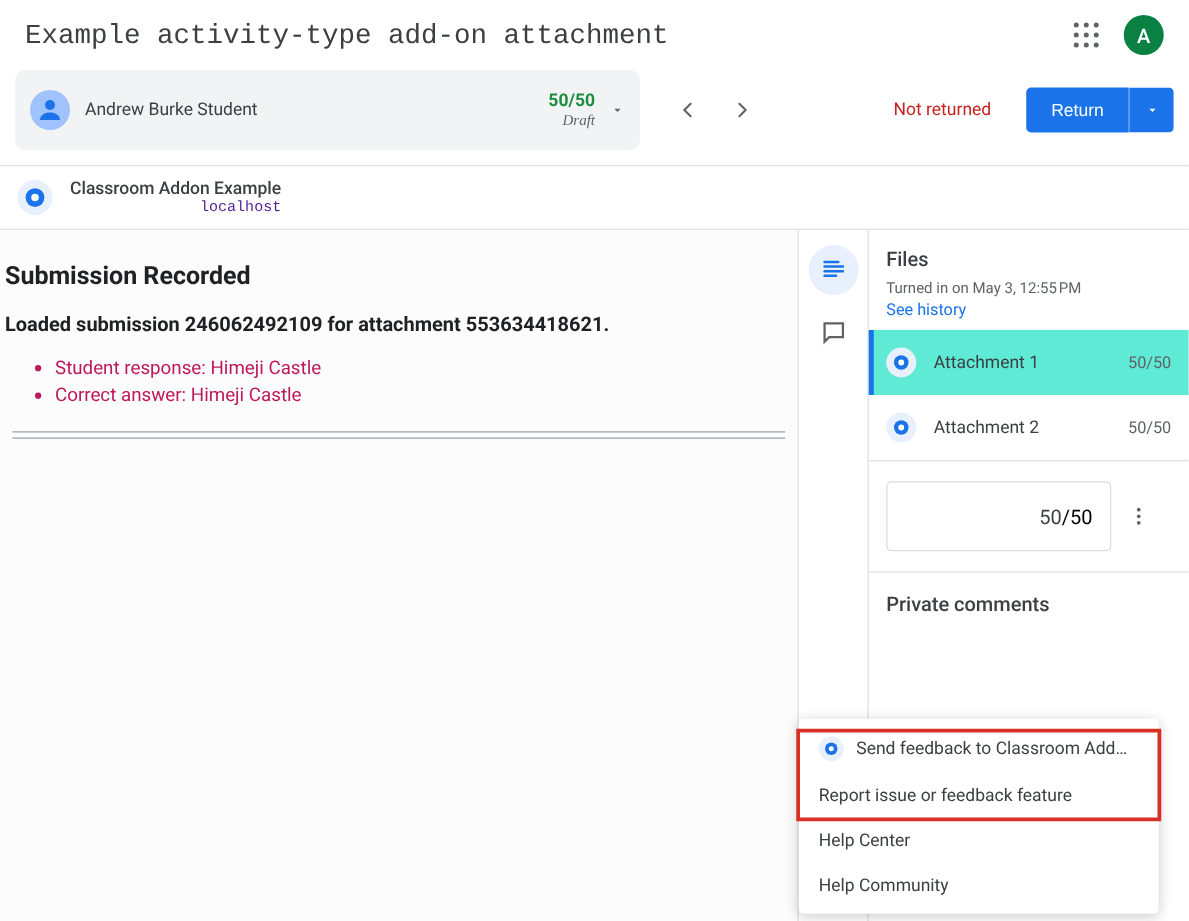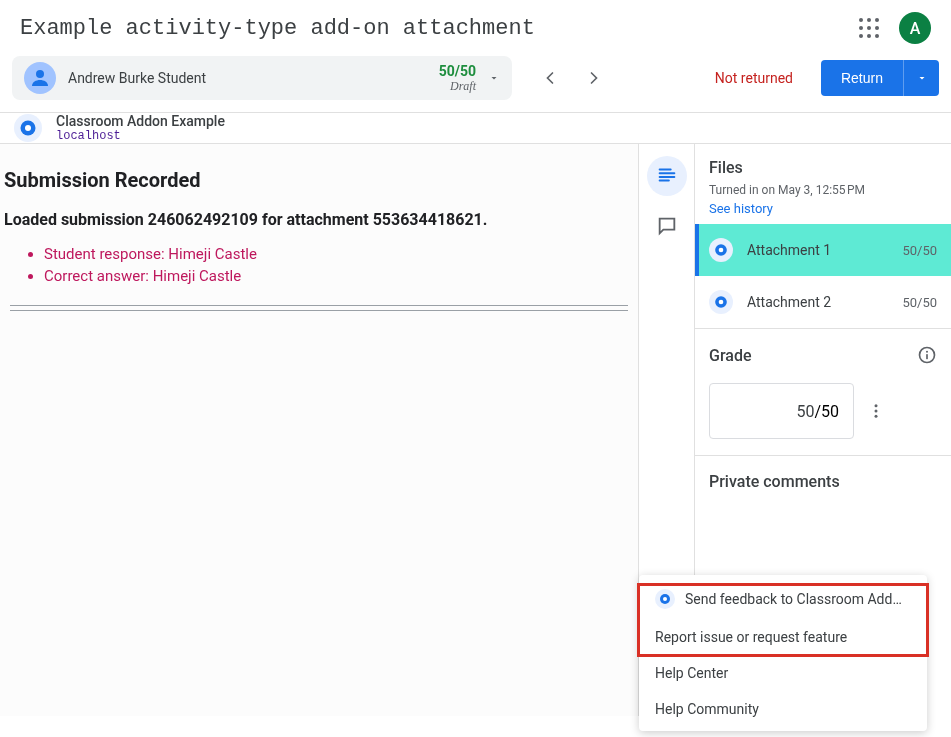--- a/index.html
+++ b/index.html
@@ -8,38 +8,38 @@
   
   .header { display: flex; align-items: center; justify-content: space-between; padding: 10px 20px; height: 56px; }
   .header-title { font-size: 22px; font-weight: 400; color: #3c4043; font-family: Liberation Mono, monospace; }
   .header-right { display: flex; align-items: center; gap: 20px; }
   .apps-icon { width: 20px; height: 20px; display: grid; grid-template-columns: repeat(3, 4px); grid-template-rows: repeat(3, 4px); gap: 4px; cursor: pointer; }
   .apps-icon span { background: #5f6368; border-radius: 50%; }
   .avatar { width: 32px; height: 32px; border-radius: 50%; background: #0b8043; color: #fff; display: flex; align-items: center; justify-content: center; font-size: 16px; font-weight: 500; cursor: pointer; }
   
   
   .toolbar { display: flex; align-items: center; padding: 0 12px 12px 12px; gap: 12px; }
-  .student-pill { display: flex; align-items: center; background: #f1f3f4; border-radius: 8px; padding: 8px 12px; flex: 0 0 500px; height: 44px; position: relative; }
+  .student-pill { display: flex; align-items: center; background: #f1f3f4; border-radius: 8px; padding: 8px 12px; flex: 0 0 500px; height: 64px; position: relative; }
   .student-avatar { width: 32px; height: 32px; border-radius: 50%; background: #a0c3ff; display: flex; align-items: center; justify-content: center; margin-right: 12px; }
   .student-avatar svg { width: 24px; height: 24px; fill: #1a73e8; }
   .student-name { flex: 1; font-size: 14px; color: #3c4043; }
   .pill-score { text-align: right; margin-right: 12px; }
   .pill-score .score { color: #1e8e3e; font-weight: 700; font-size: 14px; }
   .pill-score .draft { color: #5f6368; font-size: 12px; font-style: italic; font-family: Liberation Serif, serif; }
   .pill-drop { color: #5f6368; cursor: pointer; }
   .nav-arrows { display: flex; align-items: center; gap: 24px; margin-left: 16px; }
   .nav-arrow { color: #5f6368; cursor: pointer; width: 20px; height: 20px; display: flex; align-items: center; justify-content: center; }
   .toolbar-spacer { flex: 1; }
   .not-returned { color: #c5221f; font-size: 14px; margin-right: 16px; }
   .return-group { display: flex; }
   .return-btn { background: #1a73e8; color: #fff; border: none; border-radius: 4px 0 0 4px; padding: 0 20px; height: 36px; font-size: 14px; font-weight: 500; cursor: pointer; }
   .return-drop { background: #1a73e8; color: #fff; border: none; border-left: 1px solid rgba(255,255,255,0.3); border-radius: 0 4px 4px 0; width: 36px; height: 36px; cursor: pointer; display: flex; align-items: center; justify-content: center; }
   
   
-  .addon-bar { display: flex; align-items: center; padding: 0 14px; border-top: 1px solid #e0e0e0; border-bottom: 1px solid #e0e0e0; gap: 14px; }
+  .addon-bar { display: flex; align-items: center; padding: 10px 14px; border-top: 1px solid #e0e0e0; border-bottom: 1px solid #e0e0e0; gap: 14px; text-align: right; }
   .addon-icon { width: 28px; height: 28px; border-radius: 50%; background: #e8f0fe; display: flex; align-items: center; justify-content: center; flex-shrink: 0; }
   .addon-icon-sm { width: 24px; height: 24px; border-radius: 50%; background: #e8f0fe; display: flex; align-items: center; justify-content: center; flex-shrink: 0; }
   .addon-title { font-size: 14px; font-weight: 500; color: #3c4043; }
   .addon-sub { font-size: 12px; color: #4c1d95; font-family: Liberation Mono, monospace; }
   
   
   .main { display: flex; height: calc(100% - 165px); }
   .content-left { flex: 1; background: #fcfcfc; border-right: 1px solid #e0e0e0; padding: 0; position: relative; }
   .content-left-inner { padding: 16px 4px; }
   .sub-heading { font-size: 20px; font-weight: 700; color: #202124; margin: 8px 0 18px 0; }
@@ -69,21 +69,21 @@
   .attach-label { flex: 1; font-size: 14px; color: #3c4043; }
   .attach-score { font-size: 13px; color: #5f6368; }
   
   .rp-divider { border-top: 1px solid #e0e0e0; }
   
   .grade-section { padding: 16px 14px; }
   .grade-head { display: flex; align-items: center; justify-content: space-between; margin-bottom: 18px; }
   .grade-title { font-size: 16px; font-weight: 500; }
   .info-icon { color: #5f6368; cursor: pointer; }
   .grade-row { display: flex; align-items: center; gap: 10px; }
-  .grade-input { border: 1px solid #dadce0; border-radius: 4px; height: 56px; width: 145px; display: flex; align-items: center; justify-content: flex-end; padding: 0 14px; font-size: 16px; }
+  .grade-input { border: 1px solid #dadce0; border-radius: 4px; height: 56px; width: 180px; display: flex; align-items: center; justify-content: flex-end; padding: 0 14px; font-size: 16px; }
   .grade-input .val { color: #3c4043; }
   .grade-input .max { color: #000000; }
   .more-btn { width: 24px; height: 24px; display: flex; align-items: center; justify-content: center; cursor: pointer; color: #5f6368; }
   
   .comments-section { padding: 16px 14px; }
   .comments-title { font-size: 16px; font-weight: 500; }
   
   
   .popup { position: absolute; right: 24px; bottom: 6px; width: 288px; background: #fff; box-shadow: 0 2px 10px rgba(0,0,0,0.2); border-radius: 4px; z-index: 50; padding: 4px 0; }
   .popup-highlight { position: absolute; right: 22px; bottom: 80px; width: 292px; height: 74px; border: 3px solid #d93025; z-index: 60; pointer-events: none; }
@@ -221,30 +221,20 @@
               <circle cx="12" cy="12" r="10" fill="#1a73e8"></circle>
               <circle cx="12" cy="12" r="4" fill="#fff"></circle>
             </svg>
     </div>
     <div class="attach-label">Attachment 2</div>
     <div class="attach-score">50/50</div>
         </div>
       </div>
     <div class="rp-divider"></div>
     <div class="grade-section">
-      <div class="grade-head">
-        <div class="grade-title">Grade</div>
-        <div class="info-icon">
-          <svg width="20" height="20" viewBox="0 0 24 24">
-              <circle cx="12" cy="12" r="9" fill="none" stroke="#5f6368" stroke-width="2"></circle>
-              <circle cx="12" cy="8" r="1.2" fill="#5f6368"></circle>
-              <rect x="11" y="11" width="2" height="6" fill="#5f6368"></rect>
-            </svg>
-        </div>
-      </div>
       <div class="grade-row">
         <div class="grade-input">
           <span class="val">50</span>
             <span class="max">/50</span>
         </div>
         <div class="more-btn">
           <svg width="18" height="18" viewBox="0 0 24 24">
               <circle cx="12" cy="5" r="2" fill="#5f6368"></circle>
               <circle cx="12" cy="12" r="2" fill="#5f6368"></circle>
               <circle cx="12" cy="19" r="2" fill="#5f6368"></circle>
@@ -263,21 +253,21 @@
   <div class="popup-item">
     <div class="popup-icon">
       <svg width="12" height="12" viewBox="0 0 24 24">
           <circle cx="12" cy="12" r="10" fill="#1a73e8"></circle>
           <circle cx="12" cy="12" r="4" fill="#fff"></circle>
         </svg>
     </div>
     <span>Send feedback to Classroom Add…</span>
   </div>
   <div class="popup-item">
-    <span>Report issue or request feature</span>
+    <span>Report issue or feedback feature</span>
   </div>
   <div class="popup-item">
     <span>Help Center</span>
   </div>
   <div class="popup-item">
     <span>Help Community</span>
   </div>
 </div>
 <div class="popup-highlight"></div>
 

